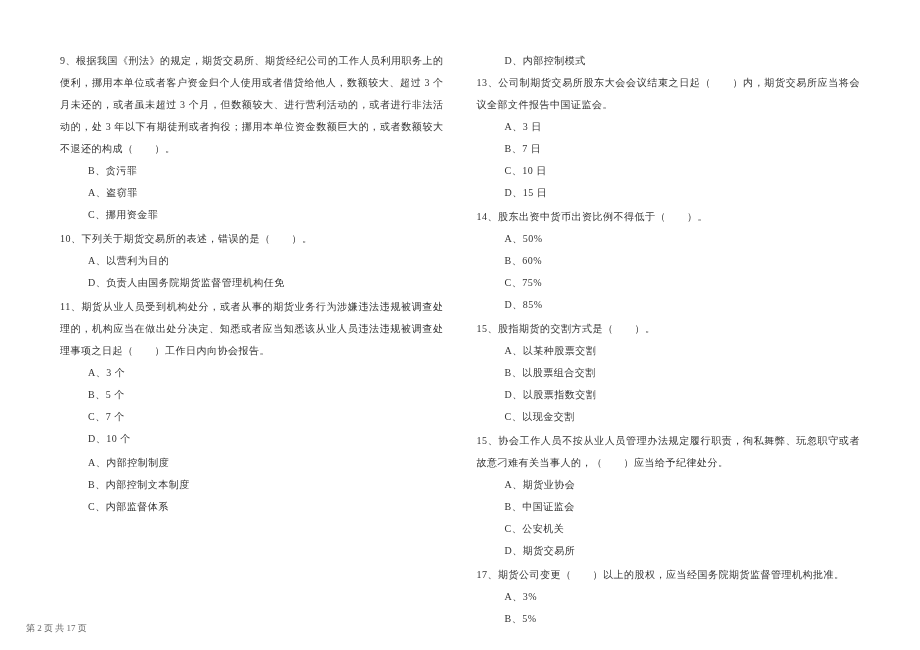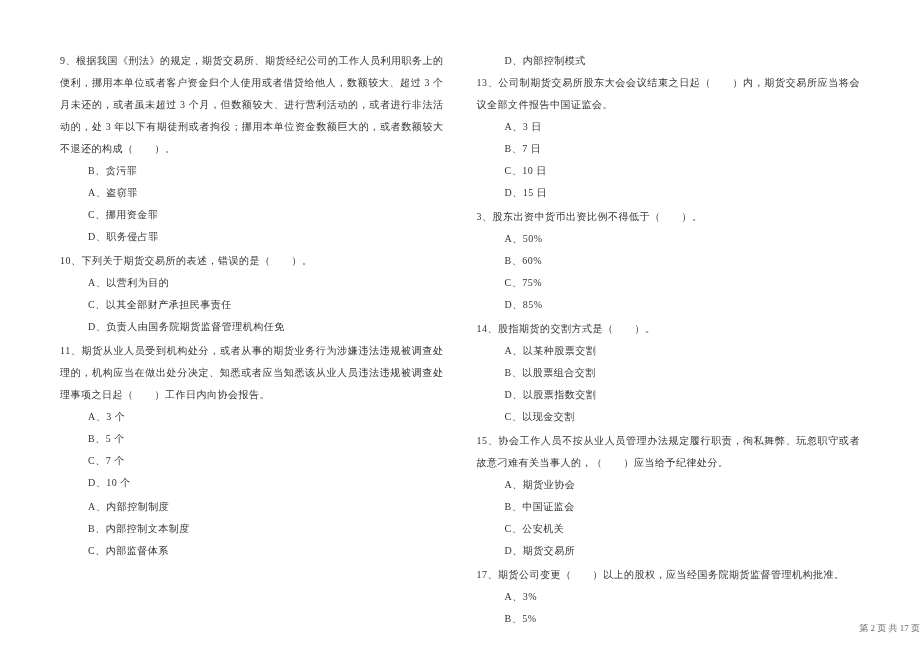--- a/index.html
+++ b/index.html
@@ -35,42 +35,40 @@
     }
     .option {
       padding-left: 28px;
       letter-spacing: 0.5px;
     }
     .footer {
       position: absolute;
       bottom: 15px;
       left: 0;
       right: 0;
-      text-align: right;
+      text-align: left;
       font-size: 9px;
       color: #666;
       padding-left: 26px;
     }
   </style>
 </head>
 <body>
 
 <div class="content">
   <div class="column">
     <div class="question">
       <div class="question-text">9、根据我国《刑法》的规定，期货交易所、期货经纪公司的工作人员利用职务上的便利，挪用本单位或者客户资金归个人使用或者借贷给他人，数额较大、超过 3 个月未还的，或者虽未超过 3 个月，但数额较大、进行营利活动的，或者进行非法活动的，处 3 年以下有期徒刑或者拘役；挪用本单位资金数额巨大的，或者数额较大不退还的构成（　　）。</div>
       <div class="option">B、贪污罪</div>
       <div class="option">A、盗窃罪</div>
       <div class="option">C、挪用资金罪</div>
-      <div class="option">D、职务侵占罪</div>
     </div>
     <div class="question">
       <div class="question-text">10、下列关于期货交易所的表述，错误的是（　　）。</div>
       <div class="option">A、以营利为目的</div>
-      <div class="option">C、以其全部财产承担民事责任</div>
       <div class="option">D、负责人由国务院期货监督管理机构任免</div>
     </div>
     <div class="question">
       <div class="question-text">11、期货从业人员受到机构处分，或者从事的期货业务行为涉嫌违法违规被调查处理的，机构应当在做出处分决定、知悉或者应当知悉该从业人员违法违规被调查处理事项之日起（　　）工作日内向协会报告。</div>
       <div class="option">A、3 个</div>
       <div class="option">B、5 个</div>
       <div class="option">C、7 个</div>
       <div class="option">D、10 个</div>
     </div>
     <div class="question">
@@ -83,28 +81,28 @@
   <div class="column">
     <div class="option">D、内部控制模式</div>
     <div class="question">
       <div class="question-text">13、公司制期货交易所股东大会会议结束之日起（　　）内，期货交易所应当将会议全部文件报告中国证监会。</div>
       <div class="option">A、3 日</div>
       <div class="option">B、7 日</div>
       <div class="option">C、10 日</div>
       <div class="option">D、15 日</div>
     </div>
     <div class="question">
-      <div class="question-text">3、股东出资中货币出资比例不得低于（　　）。</div>
+      <div class="question-text">14、股东出资中货币出资比例不得低于（　　）。</div>
       <div class="option">A、50%</div>
       <div class="option">B、60%</div>
       <div class="option">C、75%</div>
       <div class="option">D、85%</div>
     </div>
     <div class="question">
-      <div class="question-text">14、股指期货的交割方式是（　　）。</div>
+      <div class="question-text">15、股指期货的交割方式是（　　）。</div>
       <div class="option">A、以某种股票交割</div>
       <div class="option">B、以股票组合交割</div>
       <div class="option">D、以股票指数交割</div>
       <div class="option">C、以现金交割</div>
     </div>
     <div class="question">
       <div class="question-text">15、协会工作人员不按从业人员管理办法规定履行职责，徇私舞弊、玩忽职守或者故意刁难有关当事人的，（　　）应当给予纪律处分。</div>
       <div class="option">A、期货业协会</div>
       <div class="option">B、中国证监会</div>
       <div class="option">C、公安机关</div>

